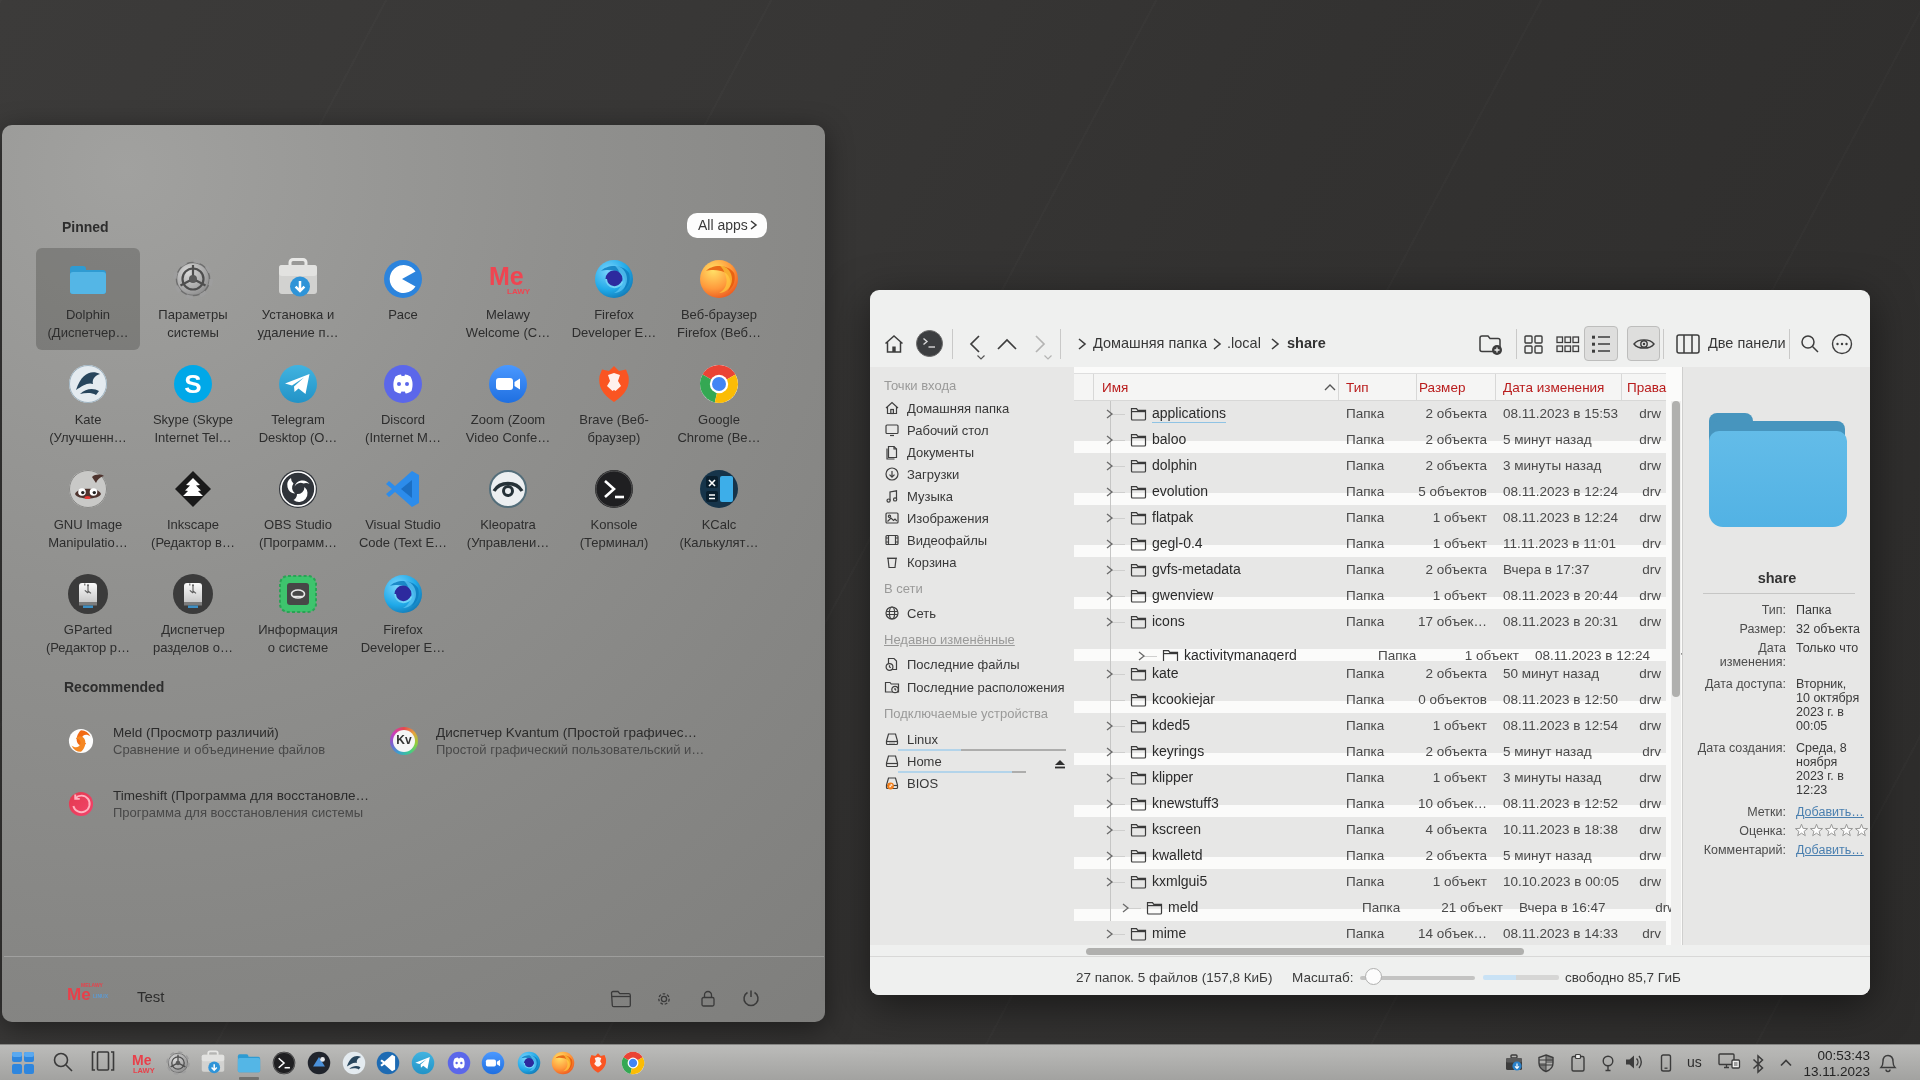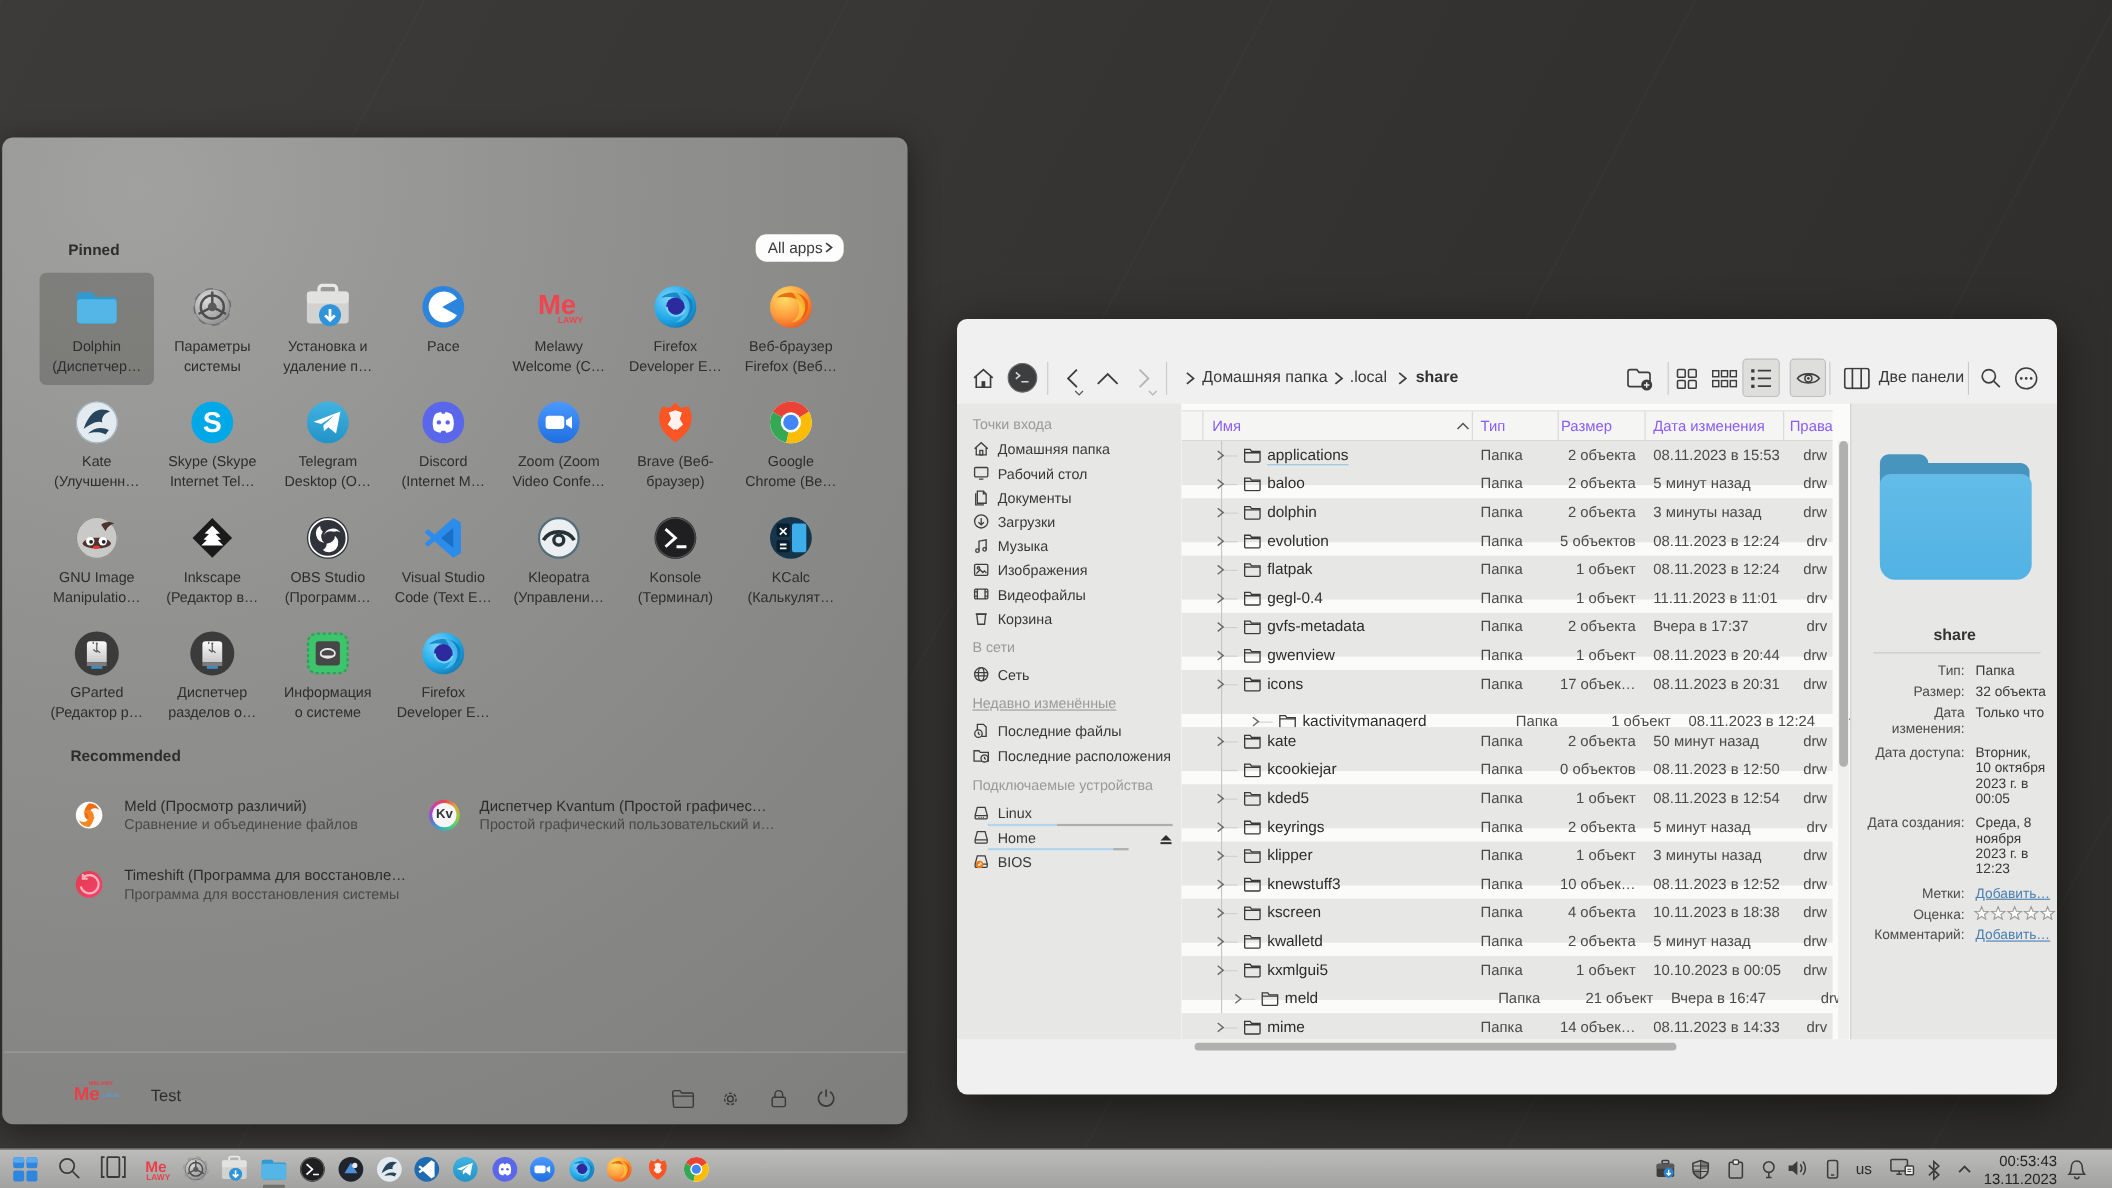--- a/index.html
+++ b/index.html
@@ -36,21 +36,21 @@
 #toolbar { position:absolute; left:0; top:31px; width:1000px; height:46px; background:#eff0ef; }
 .sep-v { position:absolute; width:1px; background:#c9c9c8; }
 #crumbs { position:absolute; top:45px; font-size:14px; color:#3a3a3a; }
 #main { position:absolute; left:0; top:77px; width:1000px; height:578px; }
 #sidebar { position:absolute; left:0; top:0; width:204px; height:578px; background:#e7e7e6; }
 .sb-h { position:absolute; left:14px; font-size:13px; color:#9a9a99; white-space:nowrap; }
 .sb-i { position:absolute; left:14px; font-size:13px; color:#383838; white-space:nowrap; }
 .sb-i svg, .sb-h svg { vertical-align:-3px; margin-right:7px; }
 #fileview { position:absolute; left:204px; top:0; width:608px; height:578px; background:#fbfbfa; overflow:hidden; }
 #fheader { position:absolute; left:0; top:6px; width:592px; height:28px; background:#f5f5f4; border-top:1px solid #dedede; border-bottom:1px solid #d8d8d7; }
-#fheader .hc { position:absolute; top:6px; font-size:13.5px; color:#8b5cf6; }
+#fheader .hc { position:absolute; top:6px; font-size:13.5px; color:#b91c1c; }
 #fheader .hb { position:absolute; top:0; width:1px; height:27px; background:#d8d8d7; }
 .row { position:absolute; left:0; width:592px; height:40px; }
 .row.alt { background:#e7e7e6; }
 .row .nm { position:absolute; left:78px; top:4px; font-size:14px; color:#2b2b2b; }
 .row .tp { position:absolute; left:272px; top:5px; font-size:13.5px; color:#4a4a4a; }
 .row .sz { position:absolute; left:295px; width:118px; top:5px; font-size:13.5px; color:#4a4a4a; text-align:right; }
 .row .dt { position:absolute; left:429px; top:5px; font-size:13.5px; color:#4a4a4a; white-space:nowrap; }
 .row .pr { position:absolute; left:545px; width:42px; top:5px; font-size:13.5px; color:#4a4a4a; text-align:right; }
 .row .ex { position:absolute; left:29px; top:7px; width:12px; height:12px; z-index:3; }
 .row .fi { position:absolute; left:56px; top:5px; }
@@ -1118,13 +1118,22 @@
             <path d="M7.5 1.2 L9.1 5.4 L13.6 5.6 L10.1 8.4 L11.3 12.7 L7.5 10.2 L3.7 12.7 L4.9 8.4 L1.4 5.6 L5.9 5.4 Z" fill="#fdfdfd" stroke="#9a9a99" stroke-width="1"></path>
           </svg></span>
       <span class="ip-lb" style="top:476px;right:84px;">Комментарий:</span>
         <span class="ip-vl ip-lk" style="top:476px;left:113px;">Добавить…</span>
 </div>
   </div>
 
   <div style="position:absolute;left:0;top:655px;width:1000px;height:11px;background:#eff0ef;">
     <div style="position:absolute;left:216px;top:3px;width:438px;height:7px;background:#b0b0ae;border-radius:3.5px;"></div>
   </div>
+  <div id="statusbar">
+    <span style="position:absolute;left:206px;top:13px;font-size:13.5px;color:#3c3c3c;">27 папок. 5 файлов (157,8 КиБ)</span>
+    <span style="position:absolute;left:422px;top:13px;font-size:13.5px;color:#3c3c3c;">Масштаб:</span>
+    <span style="position:absolute;left:490px;top:19px;width:115px;height:4px;background:#c3c3c2;border-radius:2px;"></span>
+    <span style="position:absolute;left:495px;top:11px;width:17px;height:17px;background:#fcfcfc;border:1px solid #b0b0af;border-radius:50%;"></span>
+    <span style="position:absolute;left:613px;top:18px;width:33px;height:5px;background:#c9e2f5;border-radius:2px 0 0 2px;"></span>
+    <span style="position:absolute;left:646px;top:18px;width:43px;height:5px;background:#d6d6d5;border-radius:0 2px 2px 0;"></span>
+    <span style="position:absolute;left:695px;top:13px;font-size:13.5px;color:#3c3c3c;">свободно 85,7 ГиБ</span>
+</div>
 </div>
 
 </body></html>

